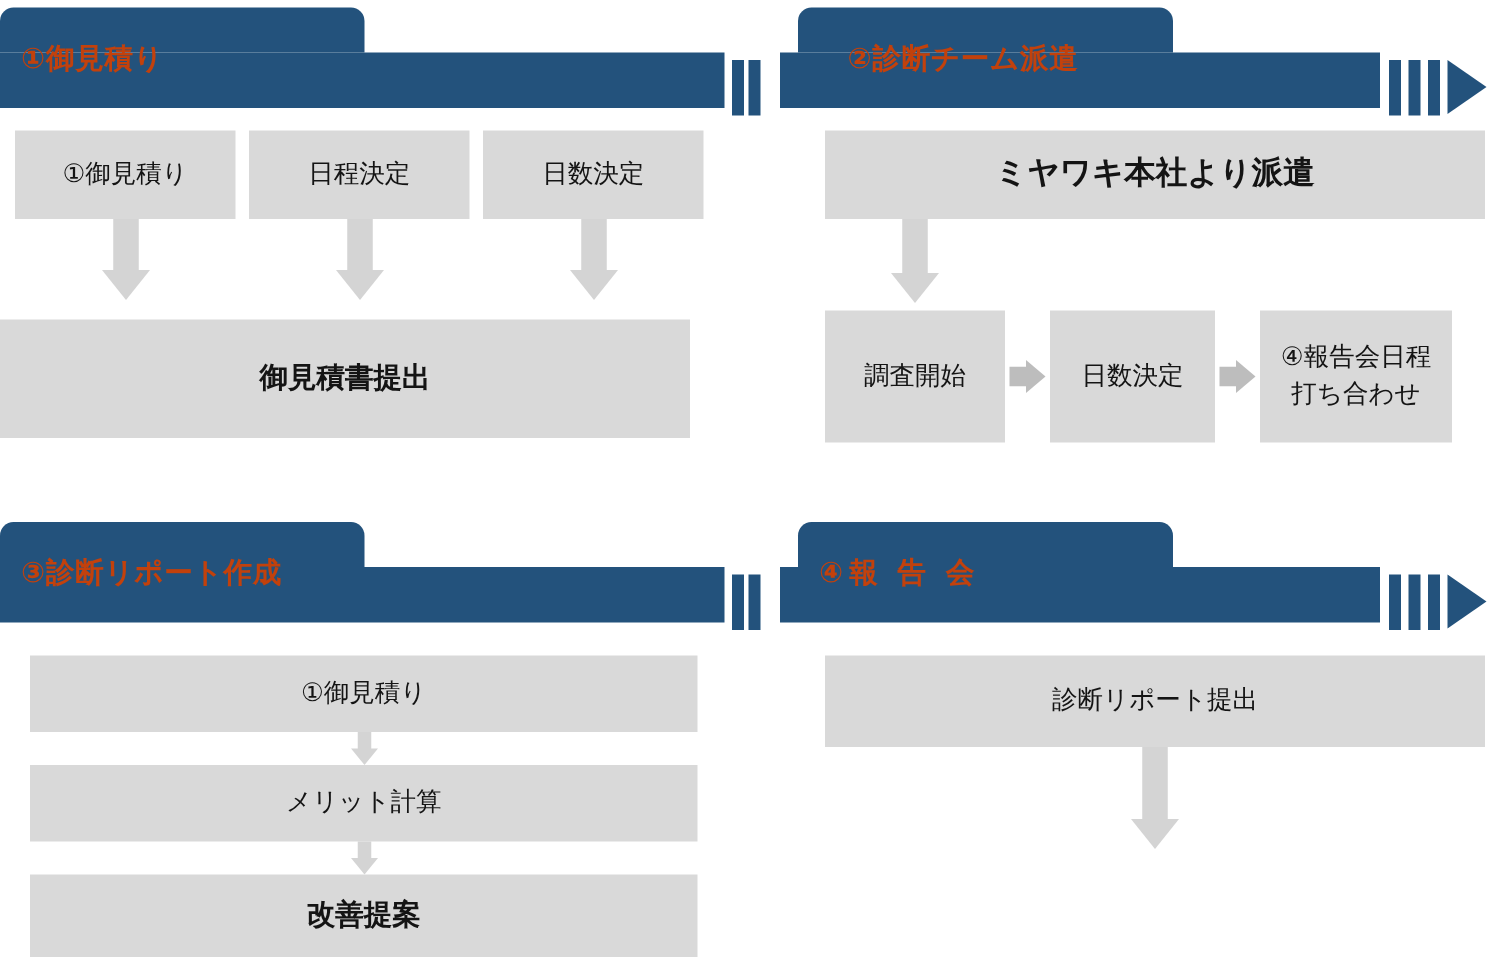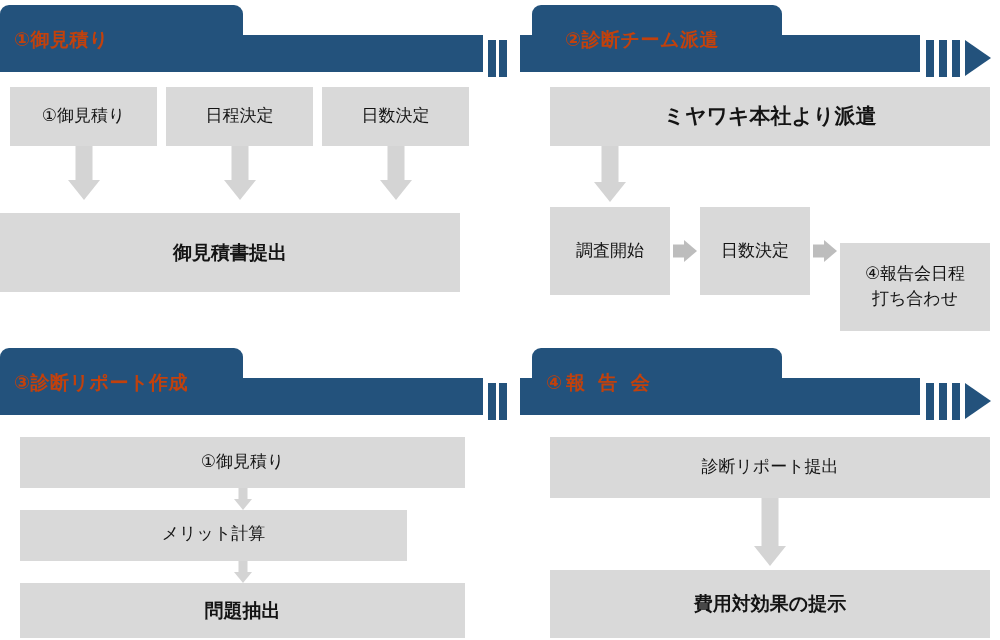--- a/index.html
+++ b/index.html
@@ -147,65 +147,62 @@
     <div class="shaft" style="width:13px;height:13px;"></div>
     <div class="head" style="left:11px;"></div>
   </div>
   <div class="box" style="left:700px;top:207px;width:110px;height:88px;">
     <span>日数決定</span>
   </div>
   <div class="arrow-right" style="left:813px;top:207px;width:24px;height:88px;">
     <div class="shaft" style="width:13px;height:13px;"></div>
     <div class="head" style="left:11px;"></div>
   </div>
-  <div class="box" style="left:840px;top:207px;width:150px;height:88px;flex-direction:column;margin-top:36px;">
+  <div class="box" style="left:840px;top:207px;width:128px;height:88px;flex-direction:column;">
     <span>④報告会日程</span>
     <span>打ち合わせ</span>
   </div>
 
   <div class="banner" style="left:0px;top:348px;width:500px;height:72px;">
     <div class="tab" style="width:243px;"></div>
     <div class="bar" style="top:30px;width:483px;"></div>
     <div class="title">③診断リポート作成</div>
     <div class="chev" style="left:488px;"></div>
     <div class="chev" style="left:499px;"></div>
   </div>
 
   <div class="box" style="left:20px;top:437px;width:445px;height:51px;">
     <span>①御見積り</span>
   </div>
   <div class="arrow-down" style="left:226px;top:488px;width:34px;height:22px;">
     <div class="shaft" style="width:9px;height:13px;"></div>
     <div class="head" style="top:11px;border-left-width:9px;border-right-width:9px;border-top-width:11px;"></div>
   </div>
-  <div class="box" style="left:20px;top:510px;width:387px;height:51px;font-family:Liberation Mono, monospace;">
+  <div class="box" style="left:20px;top:510px;width:445px;height:51px;">
     <span>メリット計算</span>
   </div>
   <div class="arrow-down" style="left:226px;top:561px;width:34px;height:22px;">
     <div class="shaft" style="width:9px;height:13px;"></div>
     <div class="head" style="top:11px;border-left-width:9px;border-right-width:9px;border-top-width:11px;"></div>
   </div>
   <div class="box bold" style="left:20px;top:583px;width:445px;height:55px;">
-    <span>問題抽出</span>
+    <span>改善提案</span>
   </div>
 
   <div class="banner" style="left:520px;top:348px;width:480px;height:72px;">
     <div class="tab" style="left:12px;width:250px;"></div>
     <div class="bar" style="top:30px;width:400px;"></div>
     <div class="title spaced" style="left:26px;">④報 告 会</div>
     <div class="chev" style="left:406px;"></div>
     <div class="chev" style="left:419px;"></div>
     <div class="chev" style="left:432px;"></div>
     <div class="arrowhead" style="left:445px;"></div>
   </div>
 
   <div class="box" style="left:550px;top:437px;width:440px;height:61px;">
     <span>診断リポート提出</span>
   </div>
   <div class="arrow-down" style="left:748px;top:498px;width:44px;height:72px;">
     <div class="shaft" style="width:17px;height:50px;"></div>
     <div class="head" style="top:48px;border-left-width:16px;border-right-width:16px;border-top-width:20px;"></div>
   </div>
-  <div class="box bold" style="left:550px;top:570px;width:440px;height:68px;">
-    <span>費用対効果の提示</span>
-  </div>
 
 </div>
 
 </body></html>

